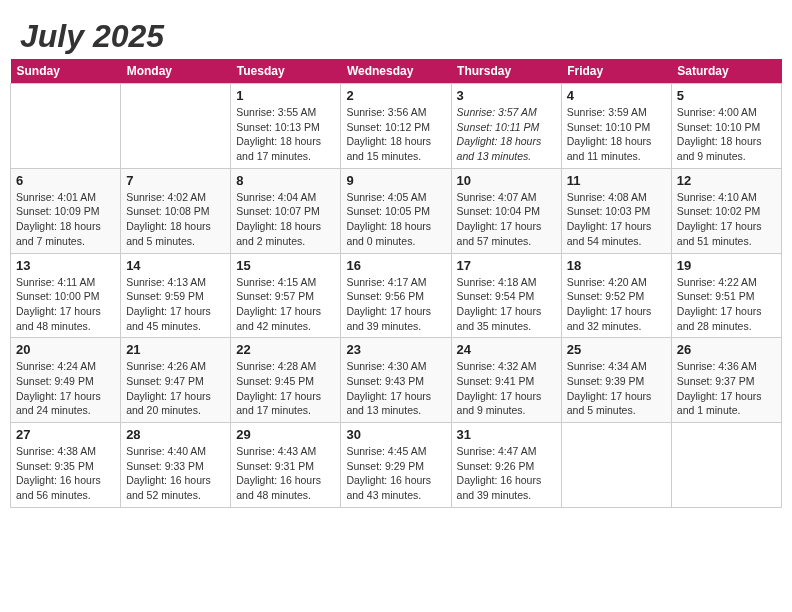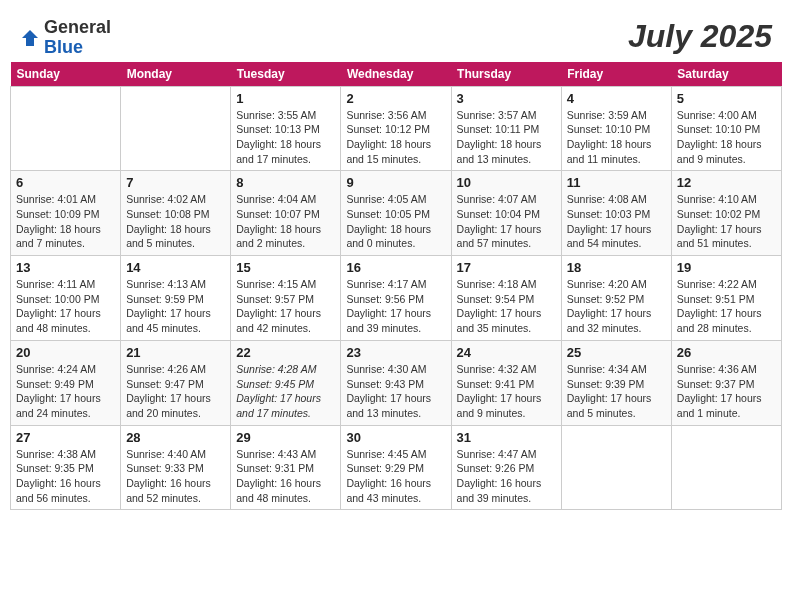--- a/index.html
+++ b/index.html
@@ -90,29 +90,20 @@
       line-height: 1.4;
     }
     .empty-cell {
       background: #fff !important;
     }
   </style>
 </head>
 <body>
 
 <div class="header">
-  <div class="logo">
-    <svg class="logo-icon" viewBox="0 0 20 20">
-      <polygon points="10,2 18,10 14,10 14,18 6,18 6,10 2,10" fill="#1a5fb4"></polygon>
-    </svg>
-    <div class="logo-text">
-      <span class="logo-general">General</span>
-      <span class="logo-blue">Blue</span>
-    </div>
-  </div>
   <div class="title-block">
     <div class="month-title">July 2025</div>
   </div>
 </div>
 
 <table class="calendar">
   <thead>
     <tr>
     <th>Sunday</th>
         <th>Monday</th>
@@ -136,21 +127,21 @@
         </td>
         <td>
           <span class="day-num">2</span>
           <div class="day-info" style="white-space: pre-line;">Sunrise: 3:56 AM
 Sunset: 10:12 PM
 Daylight: 18 hours
 and 15 minutes.</div>
         </td>
         <td>
           <span class="day-num">3</span>
-          <div class="day-info" style="white-space: pre-line;">Sunrise: 3:57 AM
+          <div class="day-info" style="white-space: pre-line; font-style: italic;">Sunrise: 3:57 AM
 Sunset: 10:11 PM
 Daylight: 18 hours
 and 13 minutes.</div>
         </td>
         <td>
           <span class="day-num">4</span>
           <div class="day-info" style="white-space: pre-line;">Sunrise: 3:59 AM
 Sunset: 10:10 PM
 Daylight: 18 hours
 and 11 minutes.</div>
@@ -275,21 +266,21 @@
         </td>
         <td>
           <span class="day-num">21</span>
           <div class="day-info" style="white-space: pre-line;">Sunrise: 4:26 AM
 Sunset: 9:47 PM
 Daylight: 17 hours
 and 20 minutes.</div>
         </td>
         <td>
           <span class="day-num">22</span>
-          <div class="day-info" style="white-space: pre-line; font-style: italic;">Sunrise: 4:28 AM
+          <div class="day-info" style="white-space: pre-line;">Sunrise: 4:28 AM
 Sunset: 9:45 PM
 Daylight: 17 hours
 and 17 minutes.</div>
         </td>
         <td>
           <span class="day-num">23</span>
           <div class="day-info" style="white-space: pre-line;">Sunrise: 4:30 AM
 Sunset: 9:43 PM
 Daylight: 17 hours
 and 13 minutes.</div>

